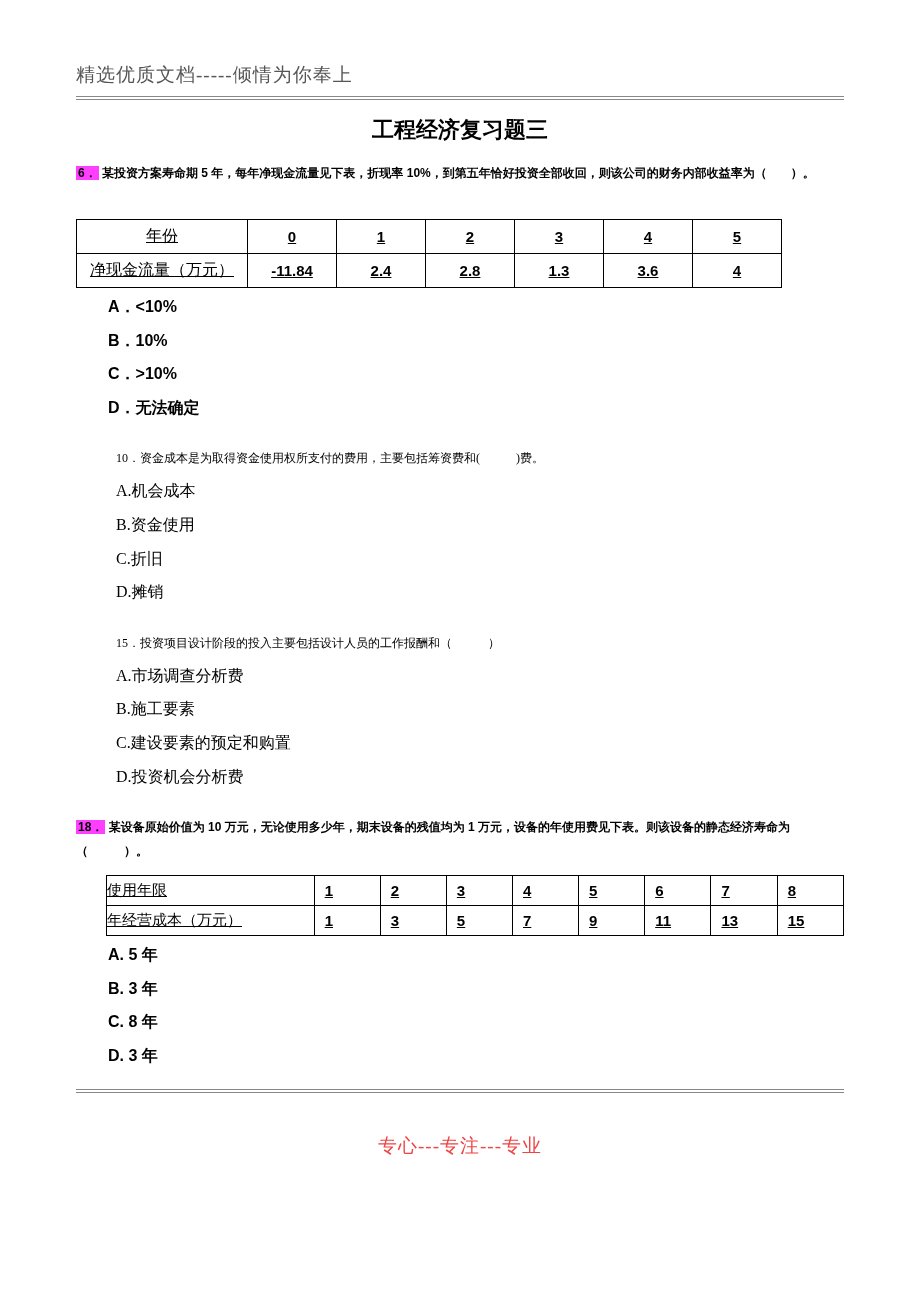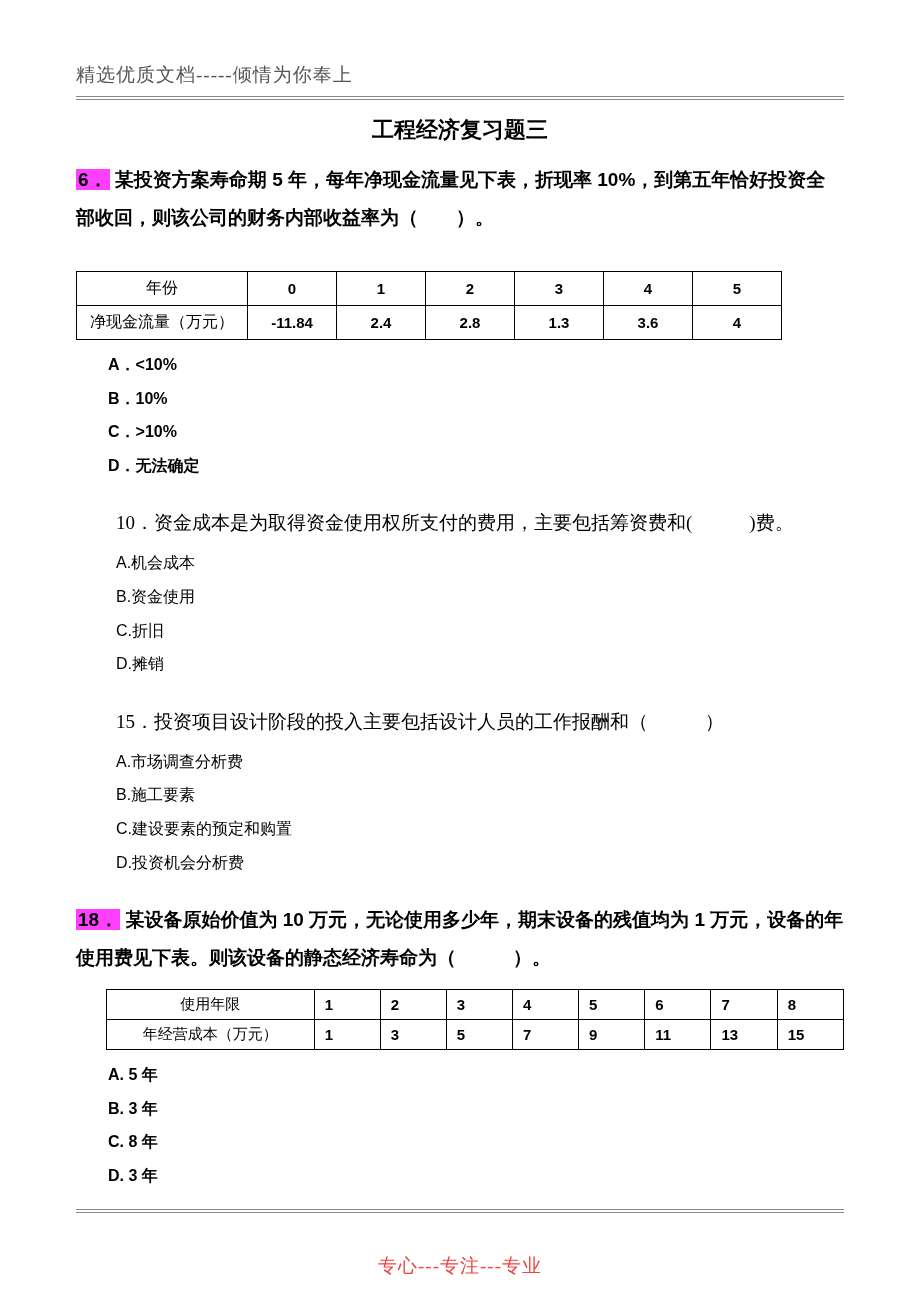--- a/index.html
+++ b/index.html
@@ -34,71 +34,71 @@
   }
   .title {
     text-align: center;
     font-family: "SimHei", "Heiti SC", sans-serif;
     font-weight: bold;
     font-size: 22px;
     margin-bottom: 16px;
   }
   .para {
     line-height: 2;
-    font-size: 19px;
+    font-size: 12px;
     margin: 4px 0;
   }
   .bold {
     font-family: "Microsoft YaHei", "SimHei", sans-serif;
     font-weight: bold;
   }
   .hl {
     background: #ff3fff;
     font-family: "Microsoft YaHei", "SimHei", sans-serif;
     font-weight: bold;
     padding: 0 2px;
   }
   .song {
     font-family: "SimSun", serif;
     margin-left: 40px;
   }
   table {
     border-collapse: collapse;
-    margin: 12px 0 8px 0;
+    margin: 12px 0 2px 0;
+    text-decoration: underline;
   }
   td, th {
     border: 1px solid #000;
     padding: 6px 0;
     text-align: center;
     font-family: "Microsoft YaHei", "SimHei", sans-serif;
     font-weight: bold;
     font-size: 15px;
   }
   .t1 th:first-child, .t1 td:first-child { width: 170px; font-family: "SimSun", serif; font-weight: normal; font-size: 16px;}
   .t1 th, .t1 td { width: 88px; }
   .t1 td.firstcol { font-family: "SimSun", serif; font-weight: normal; }
   .opt {
     line-height: 2.1;
     font-size: 16px;
   }
   .opt.bold { font-family: "Microsoft YaHei","SimHei",sans-serif; font-weight: bold; margin-left: 32px; }
-  .opt.song { font-family: Liberation Sans, sans-serif; }
+  .opt.song { font-family: Liberation Serif, serif; }
   .gap { height: 18px; }
   .t2-wrap { padding-left: 30px; }
   .t2 td, .t2 th {
     padding: 5px 0;
     font-family: "Microsoft YaHei","SimHei",sans-serif;
     font-weight: bold;
     font-size: 15px;
     text-align: left;
     padding-left: 10px;
   }
   .t2 .label {
     width: 210px;
-    text-align: center;
     font-family: "SimSun", serif;
     font-weight: normal;
     padding-left: 0;
   }
   .t2 .c { width: 56px; }
   .footer {
     text-align: center;
     font-size: 19px;
     color: #ef4444;
     margin-top: 40px;

